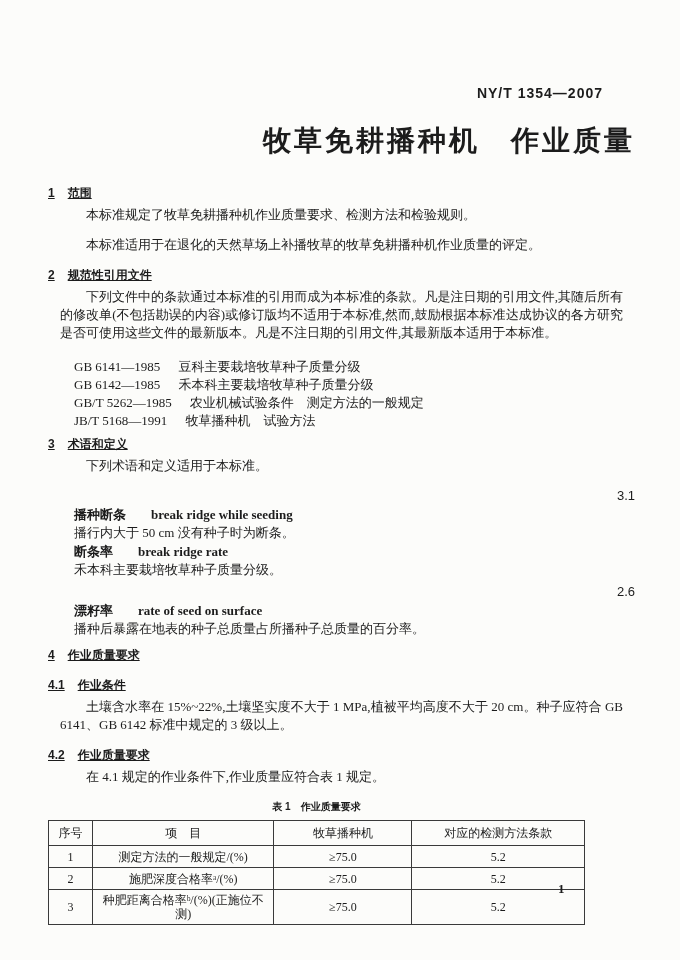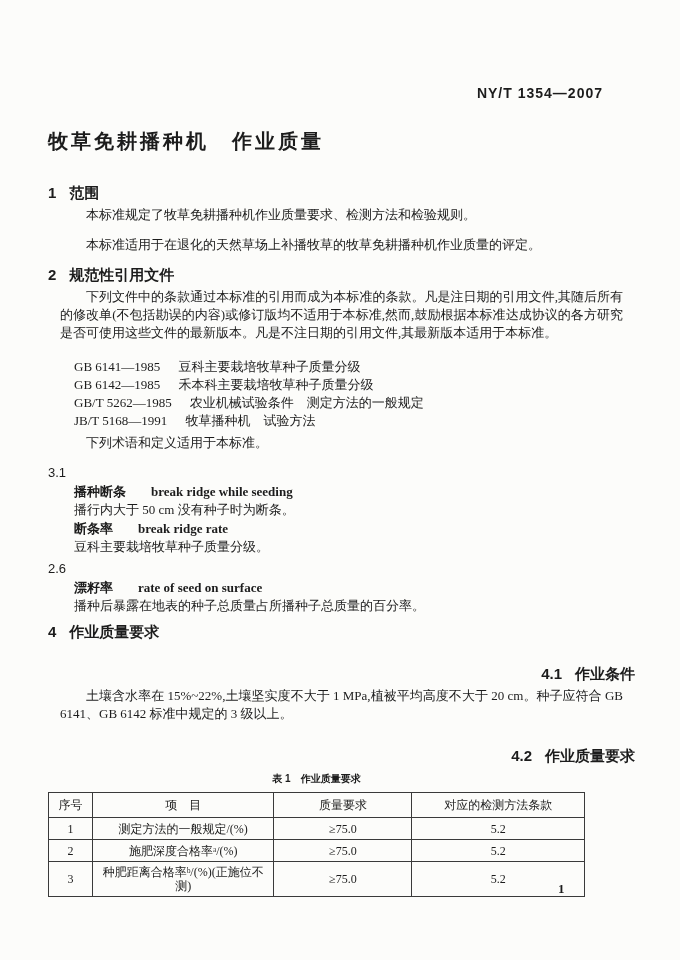--- a/index.html
+++ b/index.html
@@ -24,49 +24,51 @@
   .std-code {
     text-align: right;
     font-family: "Liberation Sans", "DejaVu Sans", sans-serif;
     font-weight: bold;
     font-size: 14px;
     letter-spacing: 1px;
     padding-right: 32px;
   }
   .doc-title {
     margin-top: 30px;
-    text-align: left;
-    font-family: "Liberation Sans", "DejaVu Sans", sans-serif;
-    font-weight: bold;
-    font-size: 20px;
+    text-align: right;
+    font-family: "Liberation Sans", "DejaVu Sans", sans-serif;
+    font-weight: bold;
+    font-size: 28px;
     letter-spacing: 3px;
   }
   .sec-h {
     font-family: "Liberation Sans", "DejaVu Sans", sans-serif;
     font-weight: bold;
-    font-size: 15px;
+    font-size: 12px;
+    text-decoration: underline;
   }
   .sec-h .num { margin-right: 13px; }
   .h-s1 { margin-top: 34px; }
   .h-s2 { margin-top: 9px; }
   .h-s3 { margin-top: 5px; }
   .h-s4 { margin-top: 8px; }
-  .h-sub { margin-top: 24px; text-align: right; }
+  .h-sub { margin-top: 12px; }
   .para {
     text-indent: 2em;
     margin: 12px;
     text-align: justify;
   }
   .p-first { margin-top: 4px; }
   .refs { margin-top: 16px; }
   .ref-line { padding-left: 2em; }
   .ref-line .ref-code { margin-right: 1.4em; }
   .sub-num {
     font-family: "Liberation Sans", "DejaVu Sans", sans-serif;
     margin-top: 4px;
+    text-align: right;
   }
   .term-line {
     padding-left: 2em;
     font-weight: bold;
     margin-top: 1px;
   }
   .term-line .term-zh {
     font-family: "Liberation Sans", "DejaVu Sans", sans-serif;
     margin-right: 1em;
   }
@@ -140,59 +142,63 @@
       <span class="ref-code">GB 6142—1985</span><span>禾本科主要栽培牧草种子质量分级</span>
     </div>
     <div class="ref-line">
       <span class="ref-code">GB/T 5262—1985</span><span>农业机械试验条件　测定方法的一般规定</span>
     </div>
     <div class="ref-line">
       <span class="ref-code">JB/T 5168—1991</span><span>牧草播种机　试验方法</span>
     </div>
   </div>
 
+  <div class="sec-h h-s3">
+    <span class="num">3</span><span>术语和定义</span>
+  </div>
   <p class="para p-first">下列术语和定义适用于本标准。</p>
 
   <div class="sub-num">3.1</div>
   <div class="term-line">
     <span class="term-zh">播种断条</span><span class="term-en">break ridge while seeding</span>
   </div>
   <div class="def-line">播行内大于 50 cm 没有种子时为断条。</div>
 
   <div class="term-line">
     <span class="term-zh">断条率</span><span class="term-en">break ridge rate</span>
   </div>
-  <div class="def-line">豆科主要栽培牧草种子质量分级。</div>
+  <div class="def-line">禾本科主要栽培牧草种子质量分级。</div>
 
   <div class="sub-num">2.6</div>
   <div class="term-line">
     <span class="term-zh">漂籽率</span><span class="term-en">rate of seed on surface</span>
   </div>
   <div class="def-line">播种后暴露在地表的种子总质量占所播种子总质量的百分率。</div>
 
   <div class="sec-h h-s4">
     <span class="num">4</span><span>作业质量要求</span>
   </div>
 
   <div class="sec-h h-sub">
     <span class="num">4.1</span><span>作业条件</span>
   </div>
   <p class="para p-first">土壤含水率在 15%~22%,土壤坚实度不大于 1 MPa,植被平均高度不大于 20 cm。种子应符合 GB 6141、GB 6142 标准中规定的 3 级以上。</p>
 
   <div class="sec-h h-sub">
     <span class="num">4.2</span><span>作业质量要求</span>
   </div>
+  <p class="para p-first">在 4.1 规定的作业条件下,作业质量应符合表 1 规定。</p>
 
   <div class="tbl-caption">表 1　作业质量要求</div>
   <table class="quality">
     <thead>
       <tr>
         <th class="col-no">序号</th>
         <th class="col-item">项　目</th>
-        <th class="col-req">质量要求</th>
+        <th class="col-req">牧草播种机</th>
         <th class="col-ref">对应的检测方法条款</th>
       </tr>
     </thead>
     <tbody>
       <tr>
         <td>1</td>
         <td class="item-cell">测定方法的一般规定/(%)</td>
         <td>≥75.0</td>
         <td>5.2</td>
       </tr>

